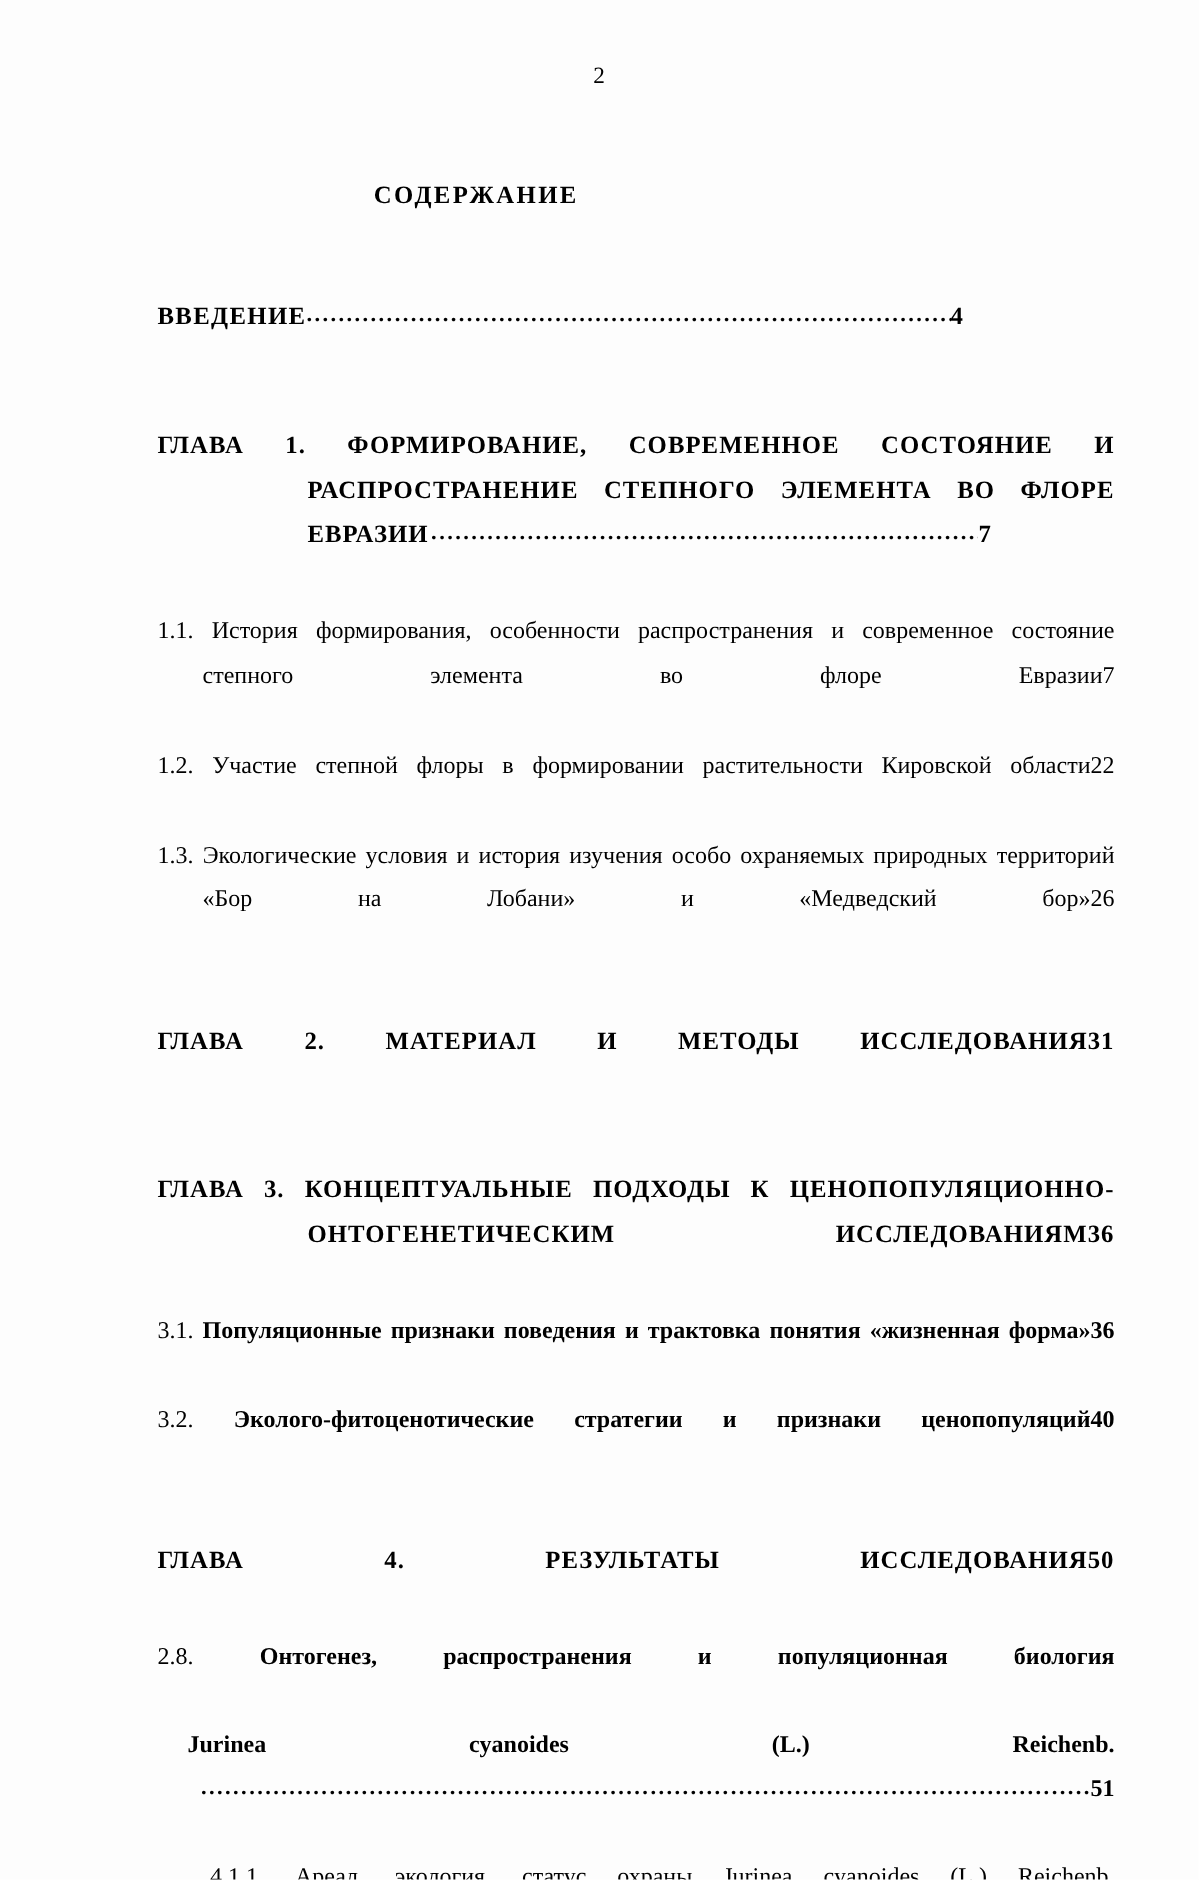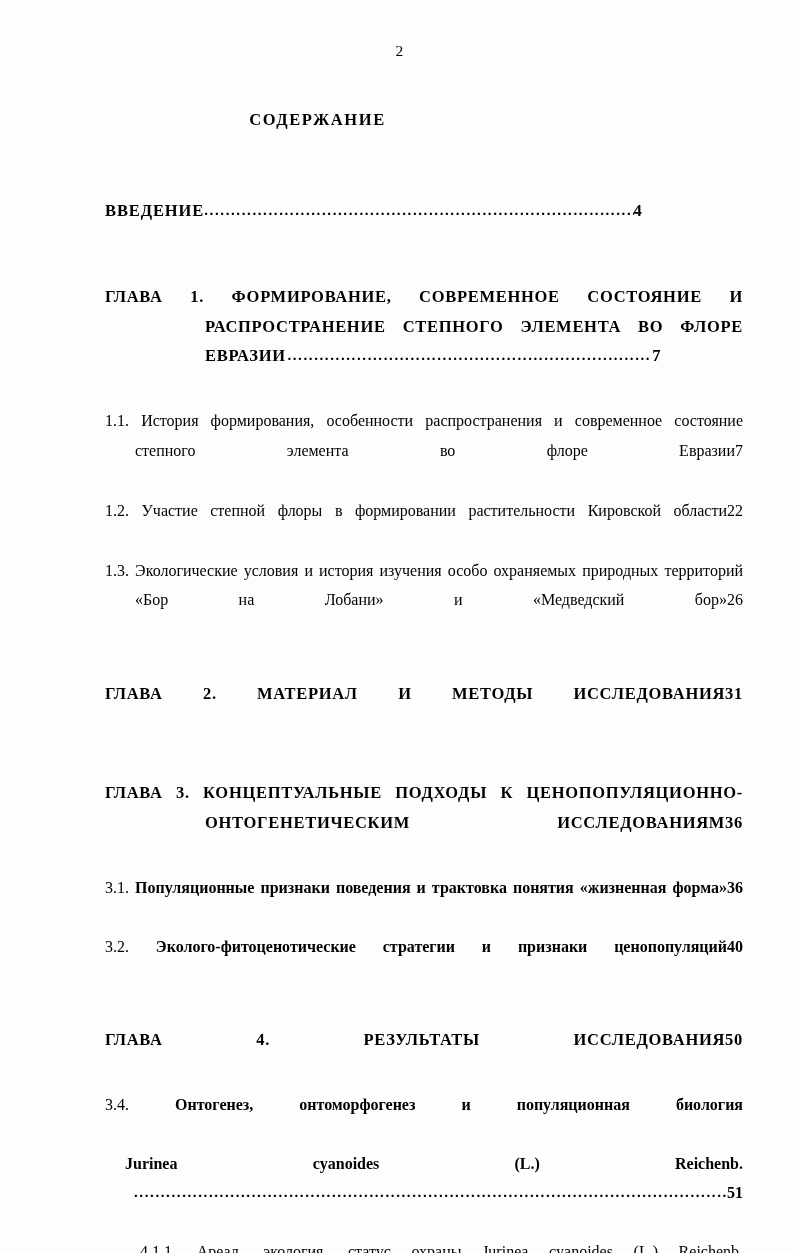--- a/index.html
+++ b/index.html
@@ -26,21 +26,21 @@
     position: absolute;
     top: 42px;
     left: 0;
     width: 799px;
     text-align: center;
     font-size: 15.5px;
     letter-spacing: 0.2px;
   }
   .doc-title {
     position: absolute;
-    top: 110px;
+    top: 120px;
     left: 0;
     width: 635px;
     text-align: center;
     font-size: 16.5px;
     font-weight: bold;
     letter-spacing: 1.6px;
   }
   .toc {
     position: absolute;
     top: 196px;
@@ -168,21 +168,21 @@
       <span class="num">3.2.</span><span class="sp"> </span><span class="txt">Эколого-фитоценотические стратегии и признаки ценопопуляций</span><span class="leader" style="width: 0px;">................................................................................................................................................................................................................................................................................................................................................................................................................</span><span class="pg">40</span>
     </div>
 
     <div class="gap-lg"></div>
 
     <div class="entry lvl-chapter solo">
       <span class="txt">ГЛАВА 4. РЕЗУЛЬТАТЫ ИССЛЕДОВАНИЯ</span><span class="leader" style="width: 0px;">................................................................................................................................................................................................................................................................................................................................................................................................................</span><span class="pg">50</span>
     </div>
 
     <div class="entry lvl-sub-bold">
-      <span class="num">3.4.</span><span class="sp"> </span><span class="txt">Онтогенез, онтоморфогенез и популяционная биология</span>
+      <span class="num">2.8.</span><span class="sp"> </span><span class="txt">Онтогенез, распространения и популяционная биология</span>
     </div>
     <div class="entry lvl-sub-bold" style="padding-left:20px;text-indent:0;">
       <span class="ital bold">Jurinea cyanoides</span><span class="sp"> </span><span class="bold">(L.) Reichenb.</span><span class="sp"> </span><span class="leader" style="width: 593px;">................................................................................................................................................................................................................................................................................................................................................................................................................</span><span class="pg">51</span>
     </div>
 
     <div class="entry lvl-subsub">
       <span class="num">4.1.1.</span><span class="sp"> </span><span class="txt">Ареал, экология, статус охраны</span><span class="sp"> </span><span class="ital">Jurinea cyanoides</span><span class="sp"> </span><span>(L.) Reichenb.</span>
     </div>
 
   </div>

